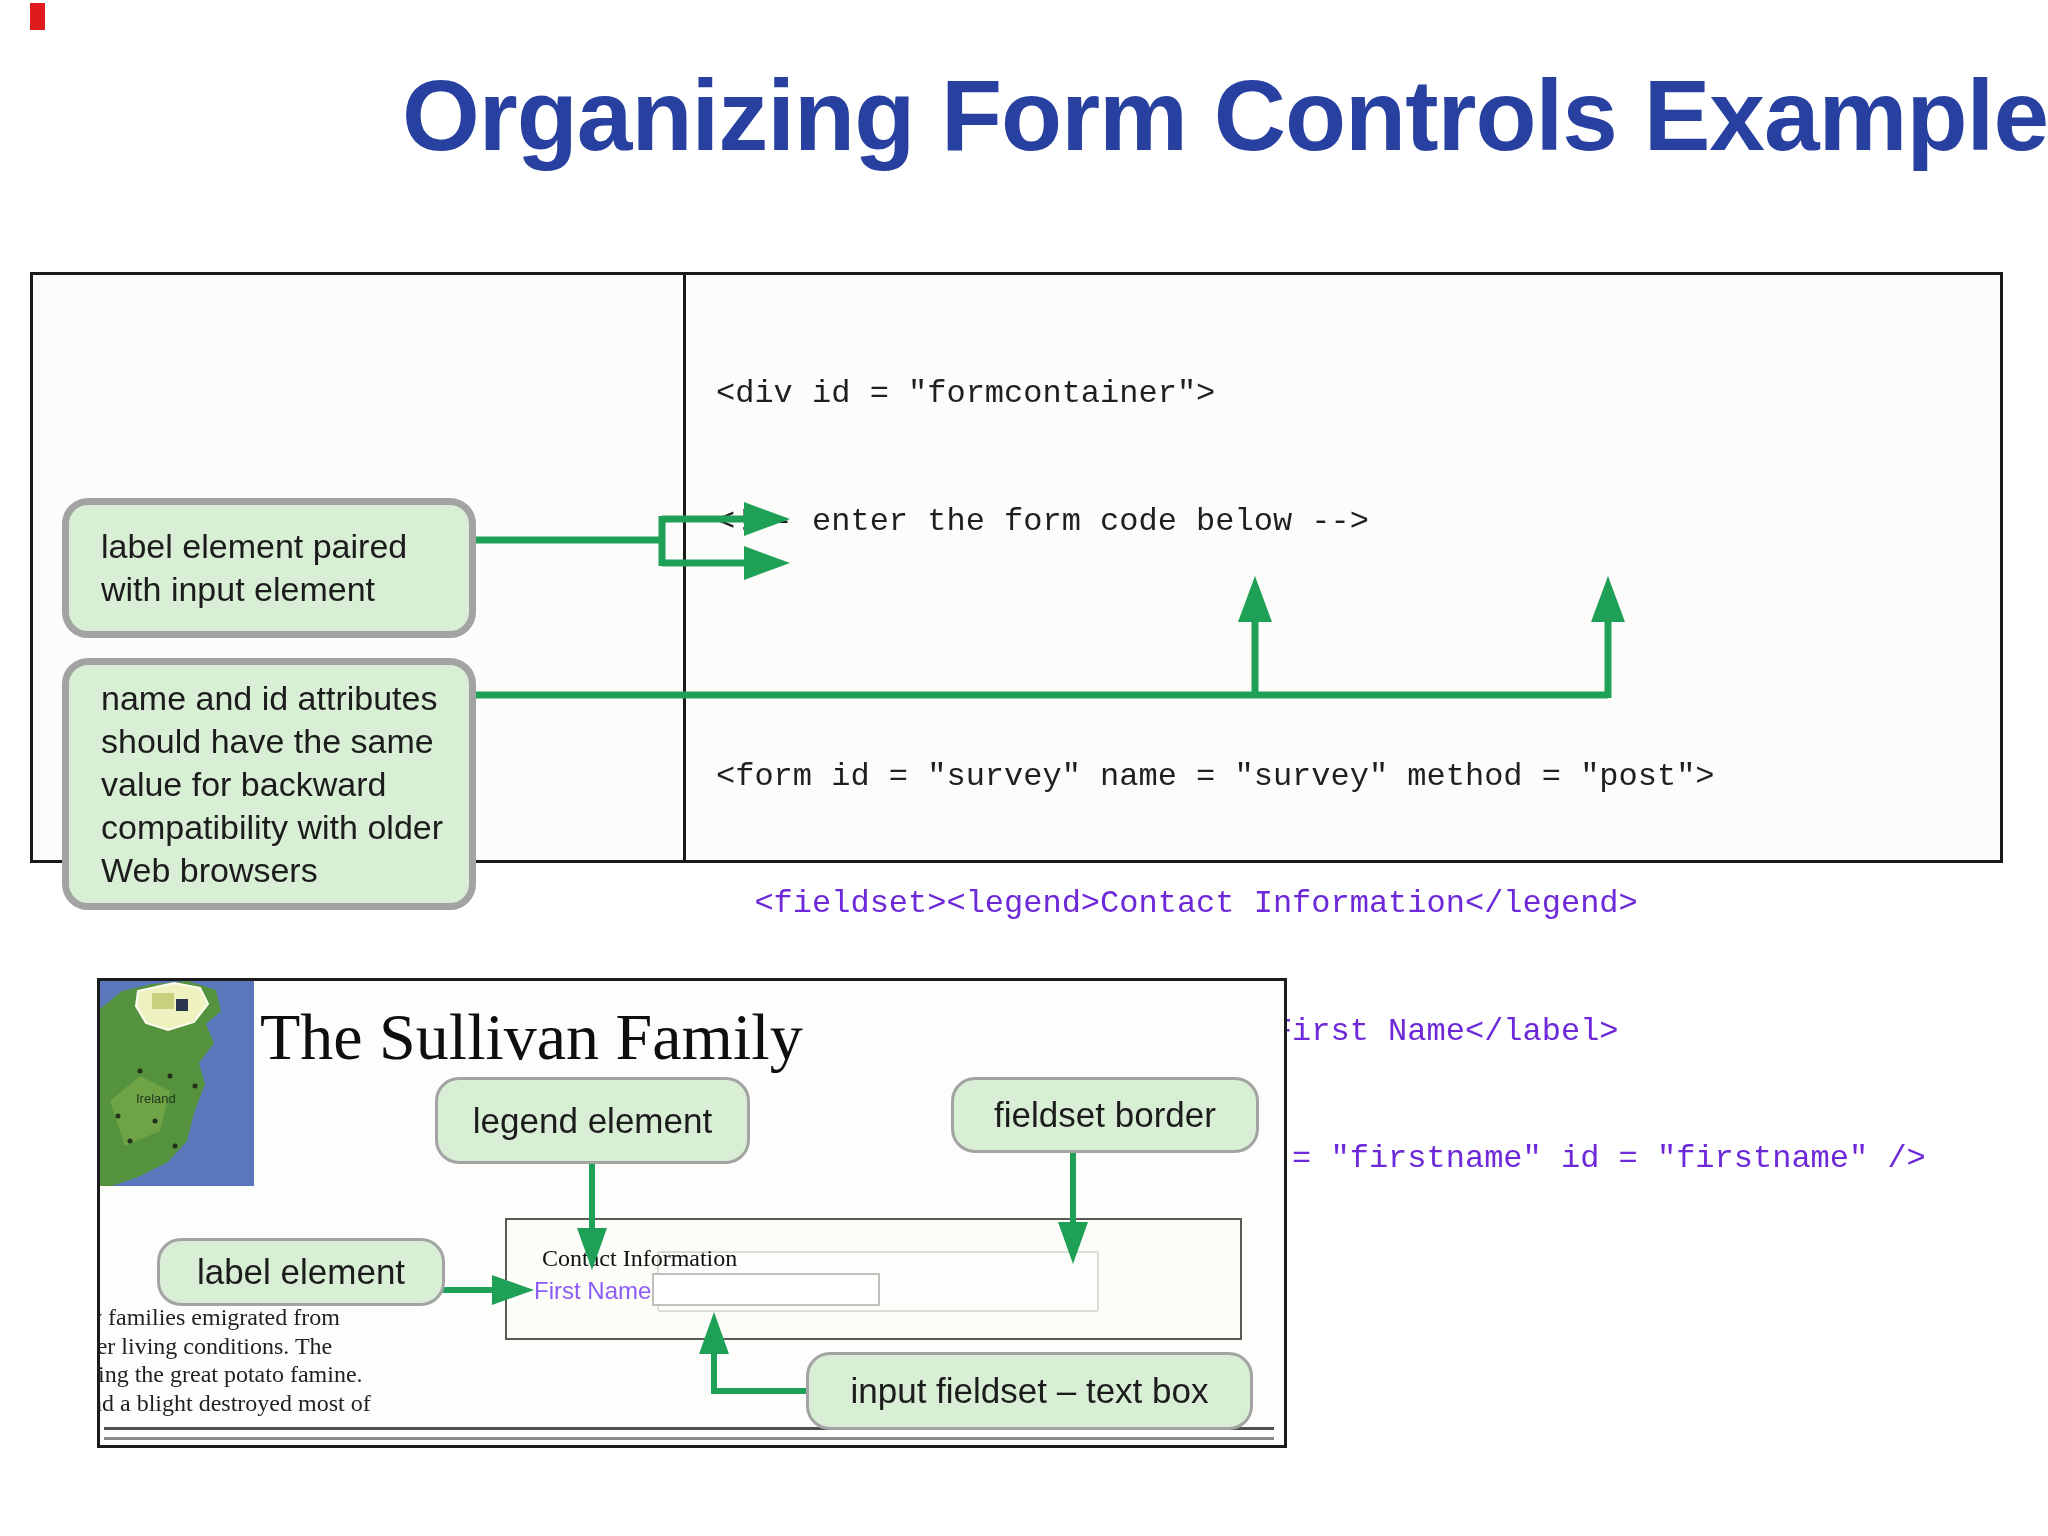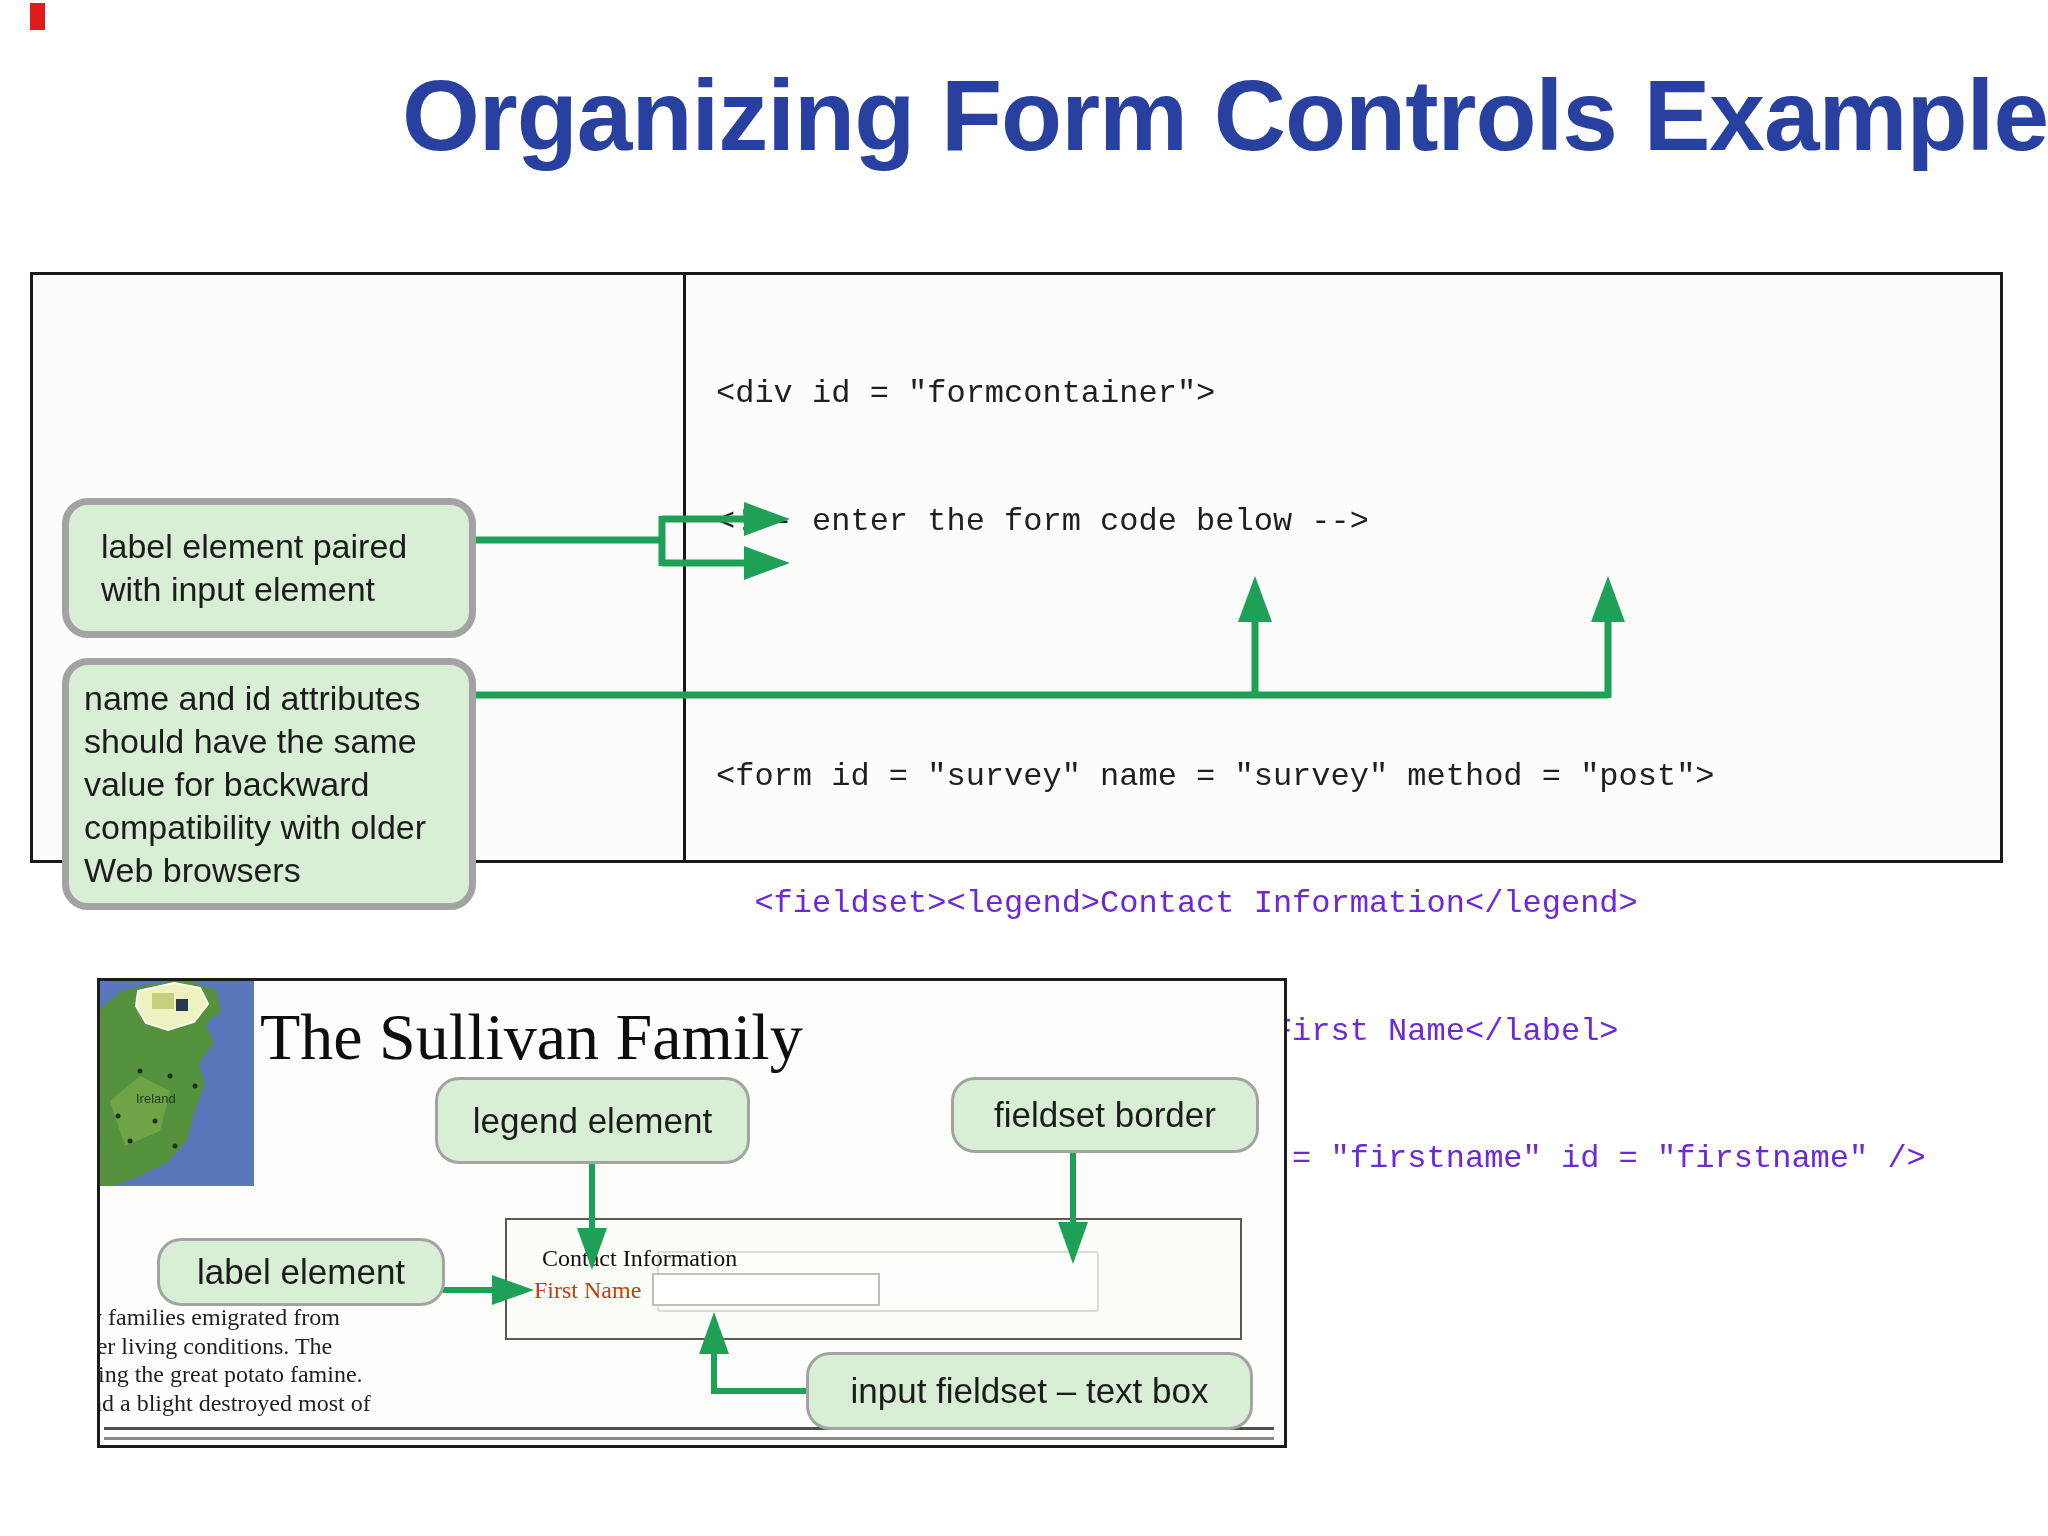--- a/index.html
+++ b/index.html
@@ -20,40 +20,40 @@
   #code-block{position:absolute;left:683px;top:13px;font-family:"Liberation Mono","DejaVu Sans Mono",monospace;
     font-size:32px;line-height:42.5px;color:#1f1f1f;white-space:pre;}
   #code-block .code-line{min-height:42.5px;}
   #code-block .red{color:#6d28d9;}
 
   
   .callout{position:absolute;background:#d9efd5;border:7px solid #a3a3a3;border-radius:26px;
     color:#1c1c1c;display:flex;align-items:center;box-sizing:border-box;z-index:6;}
   #callout-pairing{left:62px;top:498px;width:414px;height:140px;padding-left:32px;
     font-size:34px;line-height:43px;}
-  #callout-nameid{left:62px;top:658px;width:414px;height:252px;padding-left:15px;padding-right:24px;
+  #callout-nameid{left:62px;top:658px;width:414px;height:252px;padding-left:32px;padding-right:24px;
     font-size:34px;line-height:43px;}
 
   
   #arrows{position:absolute;left:0;top:0;width:2048px;height:1536px;z-index:5;pointer-events:none;}
 
   
   #shot{position:absolute;left:97px;top:978px;width:1184px;height:464px;
     border:3px solid #1c1c1c;background:#fdfdfc;overflow:hidden;}
   #map{position:absolute;left:0;top:0;width:154px;height:205px;}
   #sullivan-title{position:absolute;left:160px;top:18px;font-family:"Liberation Serif",serif;
     font-size:66px;color:#0e0e0e;white-space:nowrap;}
   #contact-fieldset{position:absolute;left:405px;top:237px;width:733px;height:118px;
     border:2px solid #5a5a55;background:#fcfcf9;}
   #legend-text{position:absolute;left:35px;top:25px;font-family:"Liberation Serif",serif;
     font-size:24px;color:#111;white-space:nowrap;}
   #faint-box{position:absolute;left:150px;top:31px;width:438px;height:57px;
     border:2px solid #dcdcd6;background:#fdfdfb;border-radius:3px;}
-  #first-name-label{position:absolute;left:27px;top:57px;font-family:Liberation Serif, serif;
-    font-size:24px;color:#c2410c;white-space:nowrap;}
+  #first-name-label{position:absolute;left:27px;top:57px;font-family:Liberation Sans, sans-serif;
+    font-size:24px;color:#8b5cf6;white-space:nowrap;}
   #first-name-input{position:absolute;left:145px;top:53px;width:228px;height:33px;
     border:2px solid #c0c0ba;background:#ffffff;box-sizing:border-box;}
   #body-text{position:absolute;left:-10px;top:322px;font-family:"Liberation Serif",serif;
     font-size:24px;line-height:28.5px;color:#1f1f1f;white-space:nowrap;}
   #window-edge{position:absolute;left:4px;top:446px;width:1170px;height:7px;
     border-top:3px solid #4f4f4f;border-bottom:3px solid #8a8a8a;}
 
   
   .callout.small{justify-content:center;font-size:35px;border-width:3.5px;border-radius:24px;}
   #callout-legend{left:435px;top:1077px;width:315px;height:87px;}

